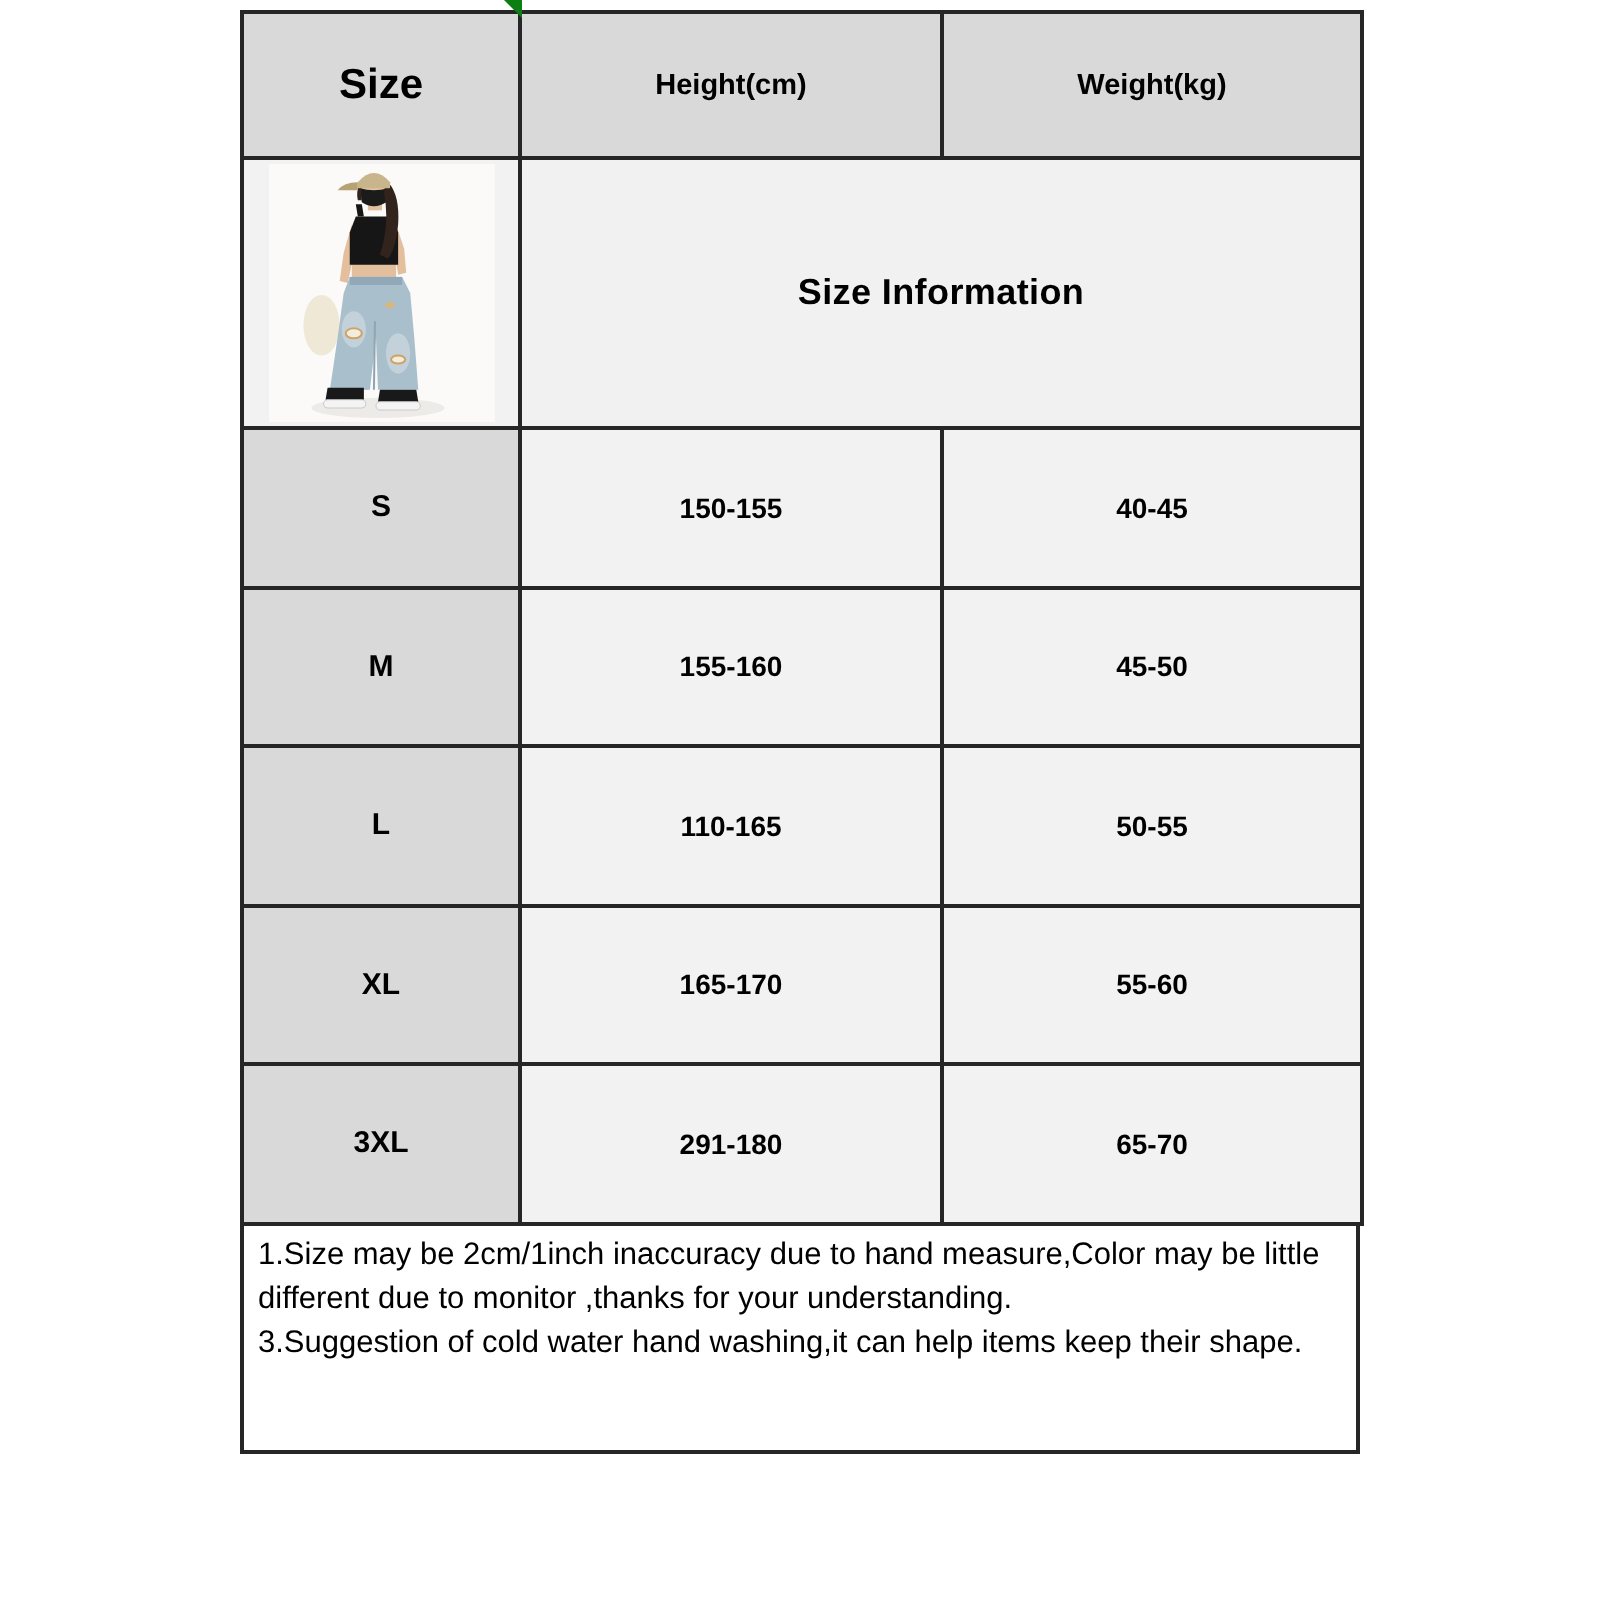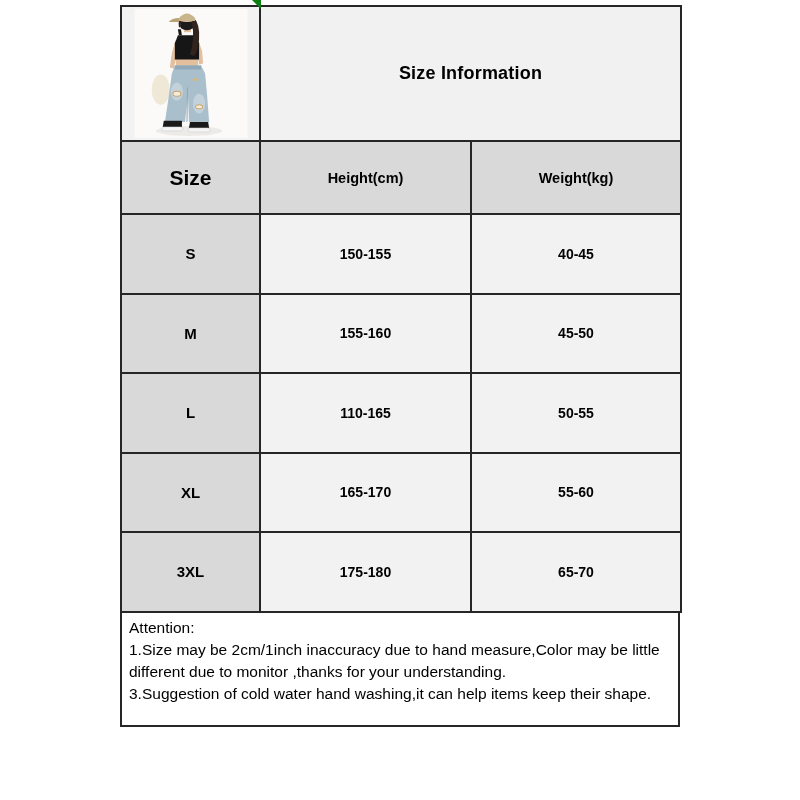--- a/index.html
+++ b/index.html
@@ -59,20 +59,25 @@
 
 <div class="sheet">
   <table class="size-table">
     <colgroup>
         <col style="width:139px">
         <col style="width:211px">
         <col style="width:210px">
       </colgroup>
     <tbody>
         <tr>
+      <td class="hdr-size">Size</td>
+      <td class="hdr-col">Height(cm)</td>
+      <td class="hdr-col">Weight(kg)</td>
+    </tr>
+    <tr>
       <td class="photo-cell">
         <div class="photo-wrap">
           <svg width="118" height="129" viewBox="0 0 112 128">
             <rect x="0" y="0" width="112" height="128" fill="#fbfaf9"></rect>
             <ellipse cx="54" cy="121" rx="33" ry="5" fill="#ecebe8"></ellipse>
 
             <ellipse cx="26" cy="80" rx="9" ry="15" fill="#efe8d6"></ellipse>
 
             <path d="M41,30 L37,44 L35,58 L39,59 L42,45 Z" fill="#e3bf9e"></path>
             <path d="M63,30 L67,42 L68,54 L64,55 L62,42 Z" fill="#e3bf9e"></path>
@@ -108,25 +113,20 @@
             <path d="M29,111 L47,111 L47,117 Q38,120 28,117 Z" fill="#191919"></path>
             <rect x="27" y="117" width="21" height="4" rx="2" fill="#f4f4f4" stroke="#c9c9c9" stroke-width="0.5"></rect>
             <path d="M55,112 L73,112 L74,118 Q64,121 54,118 Z" fill="#191919"></path>
             <rect x="53" y="118" width="22" height="4" rx="2" fill="#f4f4f4" stroke="#c9c9c9" stroke-width="0.5"></rect>
           </svg>
         </div>
       </td>
       <td class="title-cell" colspan="2">Size Information</td>
     </tr>
     <tr>
-      <td class="hdr-size">Size</td>
-      <td class="hdr-col">Height(cm)</td>
-      <td class="hdr-col">Weight(kg)</td>
-    </tr>
-    <tr>
       <td class="row-label">S</td>
       <td class="val">150-155</td>
       <td class="val">40-45</td>
     </tr>
     <tr>
       <td class="row-label">M</td>
       <td class="val">155-160</td>
       <td class="val">45-50</td>
     </tr>
     <tr>
@@ -134,26 +134,25 @@
       <td class="val">110-165</td>
       <td class="val">50-55</td>
     </tr>
     <tr>
       <td class="row-label">XL</td>
       <td class="val">165-170</td>
       <td class="val">55-60</td>
     </tr>
     <tr>
       <td class="row-label">3XL</td>
-      <td class="val">175-180</td>
+      <td class="val">291-180</td>
       <td class="val">65-70</td>
     </tr>
   </tbody>
     </table>
 
   <div class="attention">
-    <div>Attention:</div>
     <div>1.Size may be 2cm/1inch inaccuracy due to hand measure,Color may be little different due to monitor ,thanks for your understanding.</div>
     <div>3.Suggestion of cold water hand washing,it can help items keep their shape.</div>
   </div>
 </div>
 
 <div class="green-flag"></div>
 
 </body></html>

